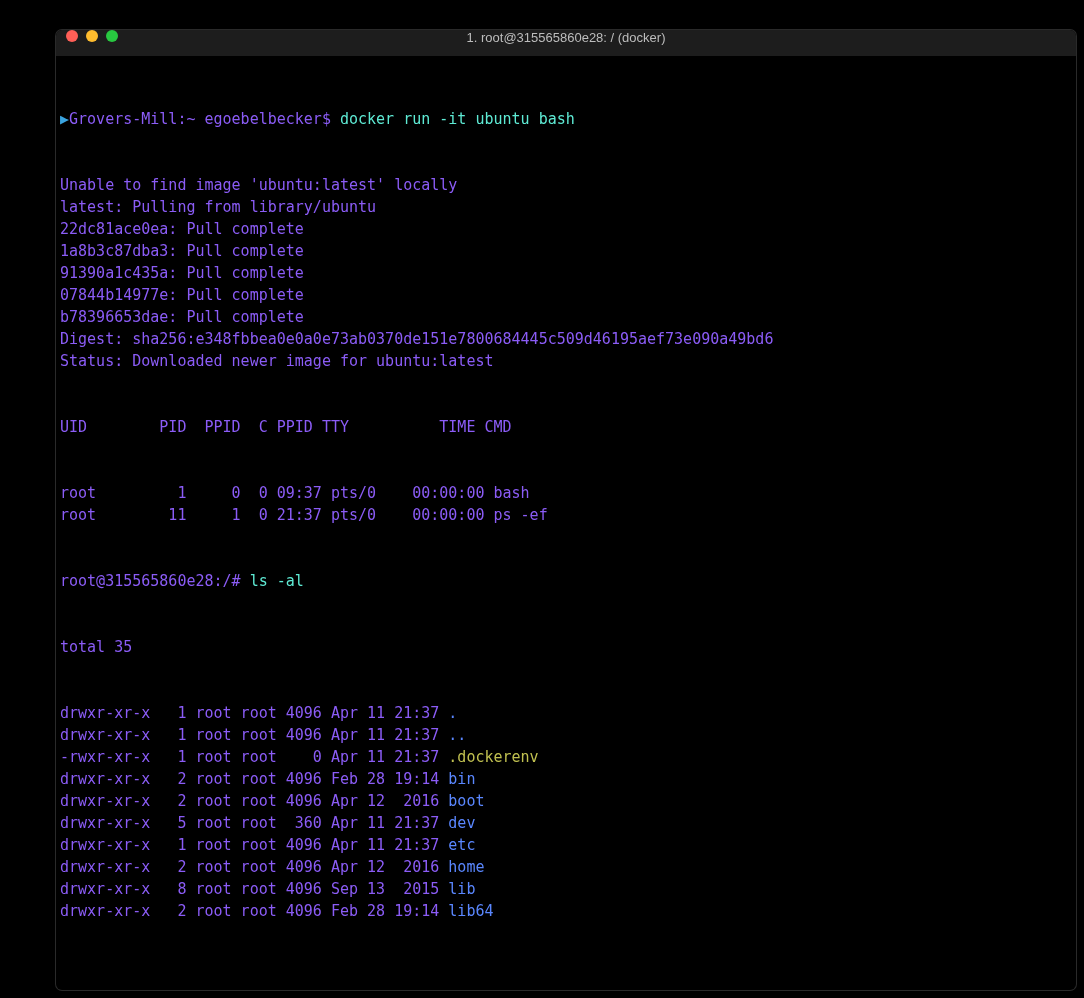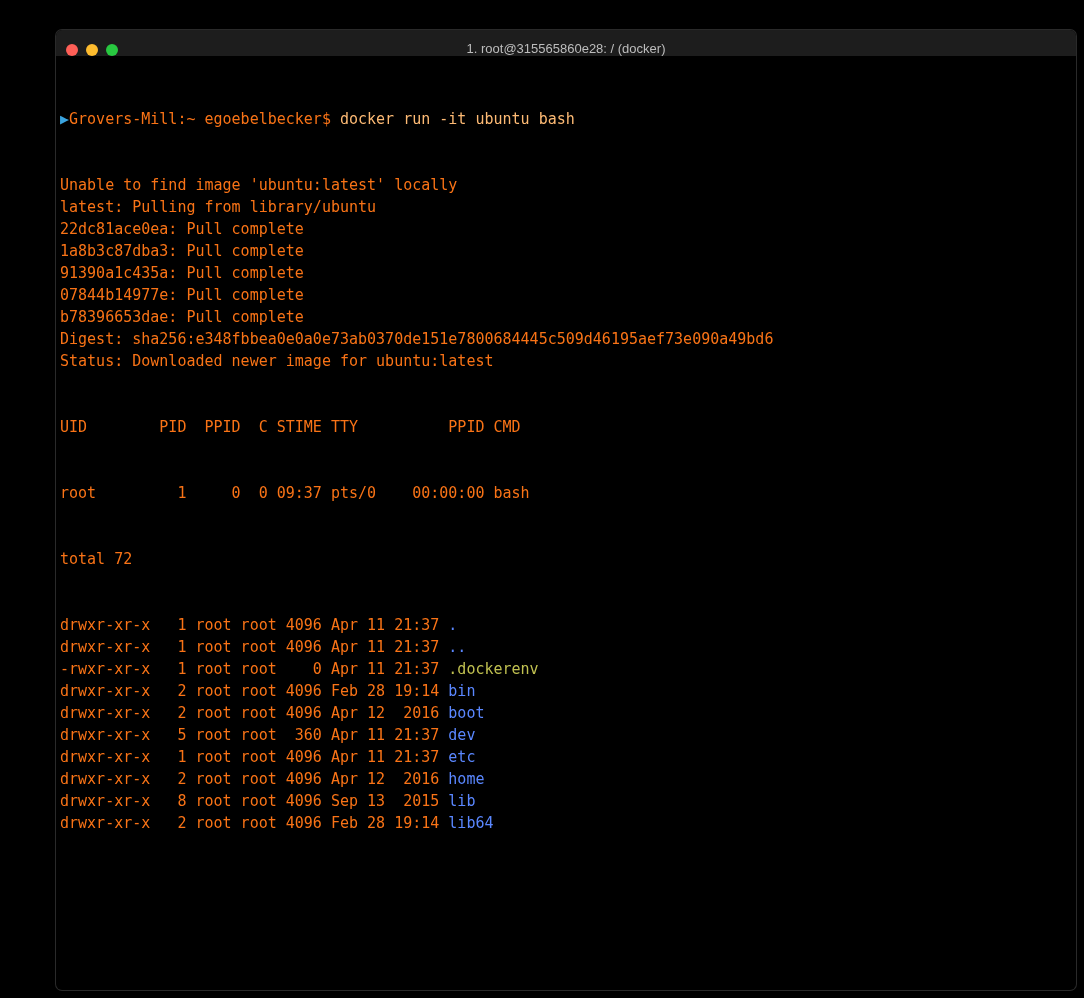--- a/index.html
+++ b/index.html
@@ -19,21 +19,21 @@
     height: 960px;
     background: #000;
     border-radius: 6px;
     box-shadow: 0 0 0 1px #2a2a2a;
     overflow: hidden;
   }
   .titlebar {
     height: 26px;
     background: #1d1d1d;
     display: flex;
-    align-items: flex-end;
+    align-items: flex-start;
     position: relative;
   }
   .traffic {
     display: flex;
     gap: 8px;
     padding-left: 10px;
   }
   .dot {
     width: 12px;
     height: 12px;
@@ -53,41 +53,42 @@
     pointer-events: none;
   }
   .term {
     padding: 8px 4px 4px 4px;
     font-size: 15px;
     line-height: 22px;
     white-space: pre;
     color: #33cc55;
   }
   .line { display: block; }
-  .green { color: #f97316; }
+  .green { color: #8b5cf6; }
   .blue  { color: #5a87ff; }
   .yellowTxt { color: #c0c050; }
-  .cmd   { color: #fdba74; }
+  .cmd   { color: #5eead4; }
   .arrow { color: #3aa4e0; }
 </style>
 </head>
 <body>
 
 <div class="window">
   <div class="titlebar">
     <div class="traffic">
       <div class="dot red"></div>
       <div class="dot yellow"></div>
       <div class="dot greenbtn"></div>
     </div>
     <div class="title">1. root@315565860e28: / (docker)</div>
   </div>
 
   <div class="term">
     <span class="line"><span class="arrow">▶</span><span class="green">Grovers-Mill:~ egoebelbecker$ </span><span class="cmd">docker run -it ubuntu bash</span></span>
     <div id="pull-block"><span class="line green">Unable to find image 'ubuntu:latest' locally</span><span class="line green">latest: Pulling from library/ubuntu</span><span class="line green">22dc81ace0ea: Pull complete</span><span class="line green">1a8b3c87dba3: Pull complete</span><span class="line green">91390a1c435a: Pull complete</span><span class="line green">07844b14977e: Pull complete</span><span class="line green">b78396653dae: Pull complete</span><span class="line green">Digest: sha256:e348fbbea0e0a0e73ab0370de151e7800684445c509d46195aef73e090a49bd6</span><span class="line green">Status: Downloaded newer image for ubuntu:latest</span></div>
-    <span class="line green">UID        PID  PPID  C STIME TTY          PPID CMD</span>
-    <div id="ps-block"><span class="line green">root         1     0  0 09:37 pts/0    00:00:00 bash</span></div>
-    <span class="line green">total 72</span>
+    <span class="line green">UID        PID  PPID  C PPID TTY          TIME CMD</span>
+    <div id="ps-block"><span class="line green">root         1     0  0 09:37 pts/0    00:00:00 bash</span><span class="line green">root        11     1  0 21:37 pts/0    00:00:00 ps -ef</span></div>
+    <span class="line"><span class="green">root@315565860e28:/# </span><span class="cmd">ls -al</span></span>
+    <span class="line green">total 35</span>
     <div id="ls-block"><span class="line"><span class="green">drwxr-xr-x   1 root root 4096 Apr 11 21:37 </span><span class="blue">.</span></span><span class="line"><span class="green">drwxr-xr-x   1 root root 4096 Apr 11 21:37 </span><span class="blue">..</span></span><span class="line"><span class="green">-rwxr-xr-x   1 root root    0 Apr 11 21:37 </span><span class="yellowTxt">.dockerenv</span></span><span class="line"><span class="green">drwxr-xr-x   2 root root 4096 Feb 28 19:14 </span><span class="blue">bin</span></span><span class="line"><span class="green">drwxr-xr-x   2 root root 4096 Apr 12  2016 </span><span class="blue">boot</span></span><span class="line"><span class="green">drwxr-xr-x   5 root root  360 Apr 11 21:37 </span><span class="blue">dev</span></span><span class="line"><span class="green">drwxr-xr-x   1 root root 4096 Apr 11 21:37 </span><span class="blue">etc</span></span><span class="line"><span class="green">drwxr-xr-x   2 root root 4096 Apr 12  2016 </span><span class="blue">home</span></span><span class="line"><span class="green">drwxr-xr-x   8 root root 4096 Sep 13  2015 </span><span class="blue">lib</span></span><span class="line"><span class="green">drwxr-xr-x   2 root root 4096 Feb 28 19:14 </span><span class="blue">lib64</span></span><span class="line"></span></div>
     
   </div>
 </div>
 
 </body></html>

